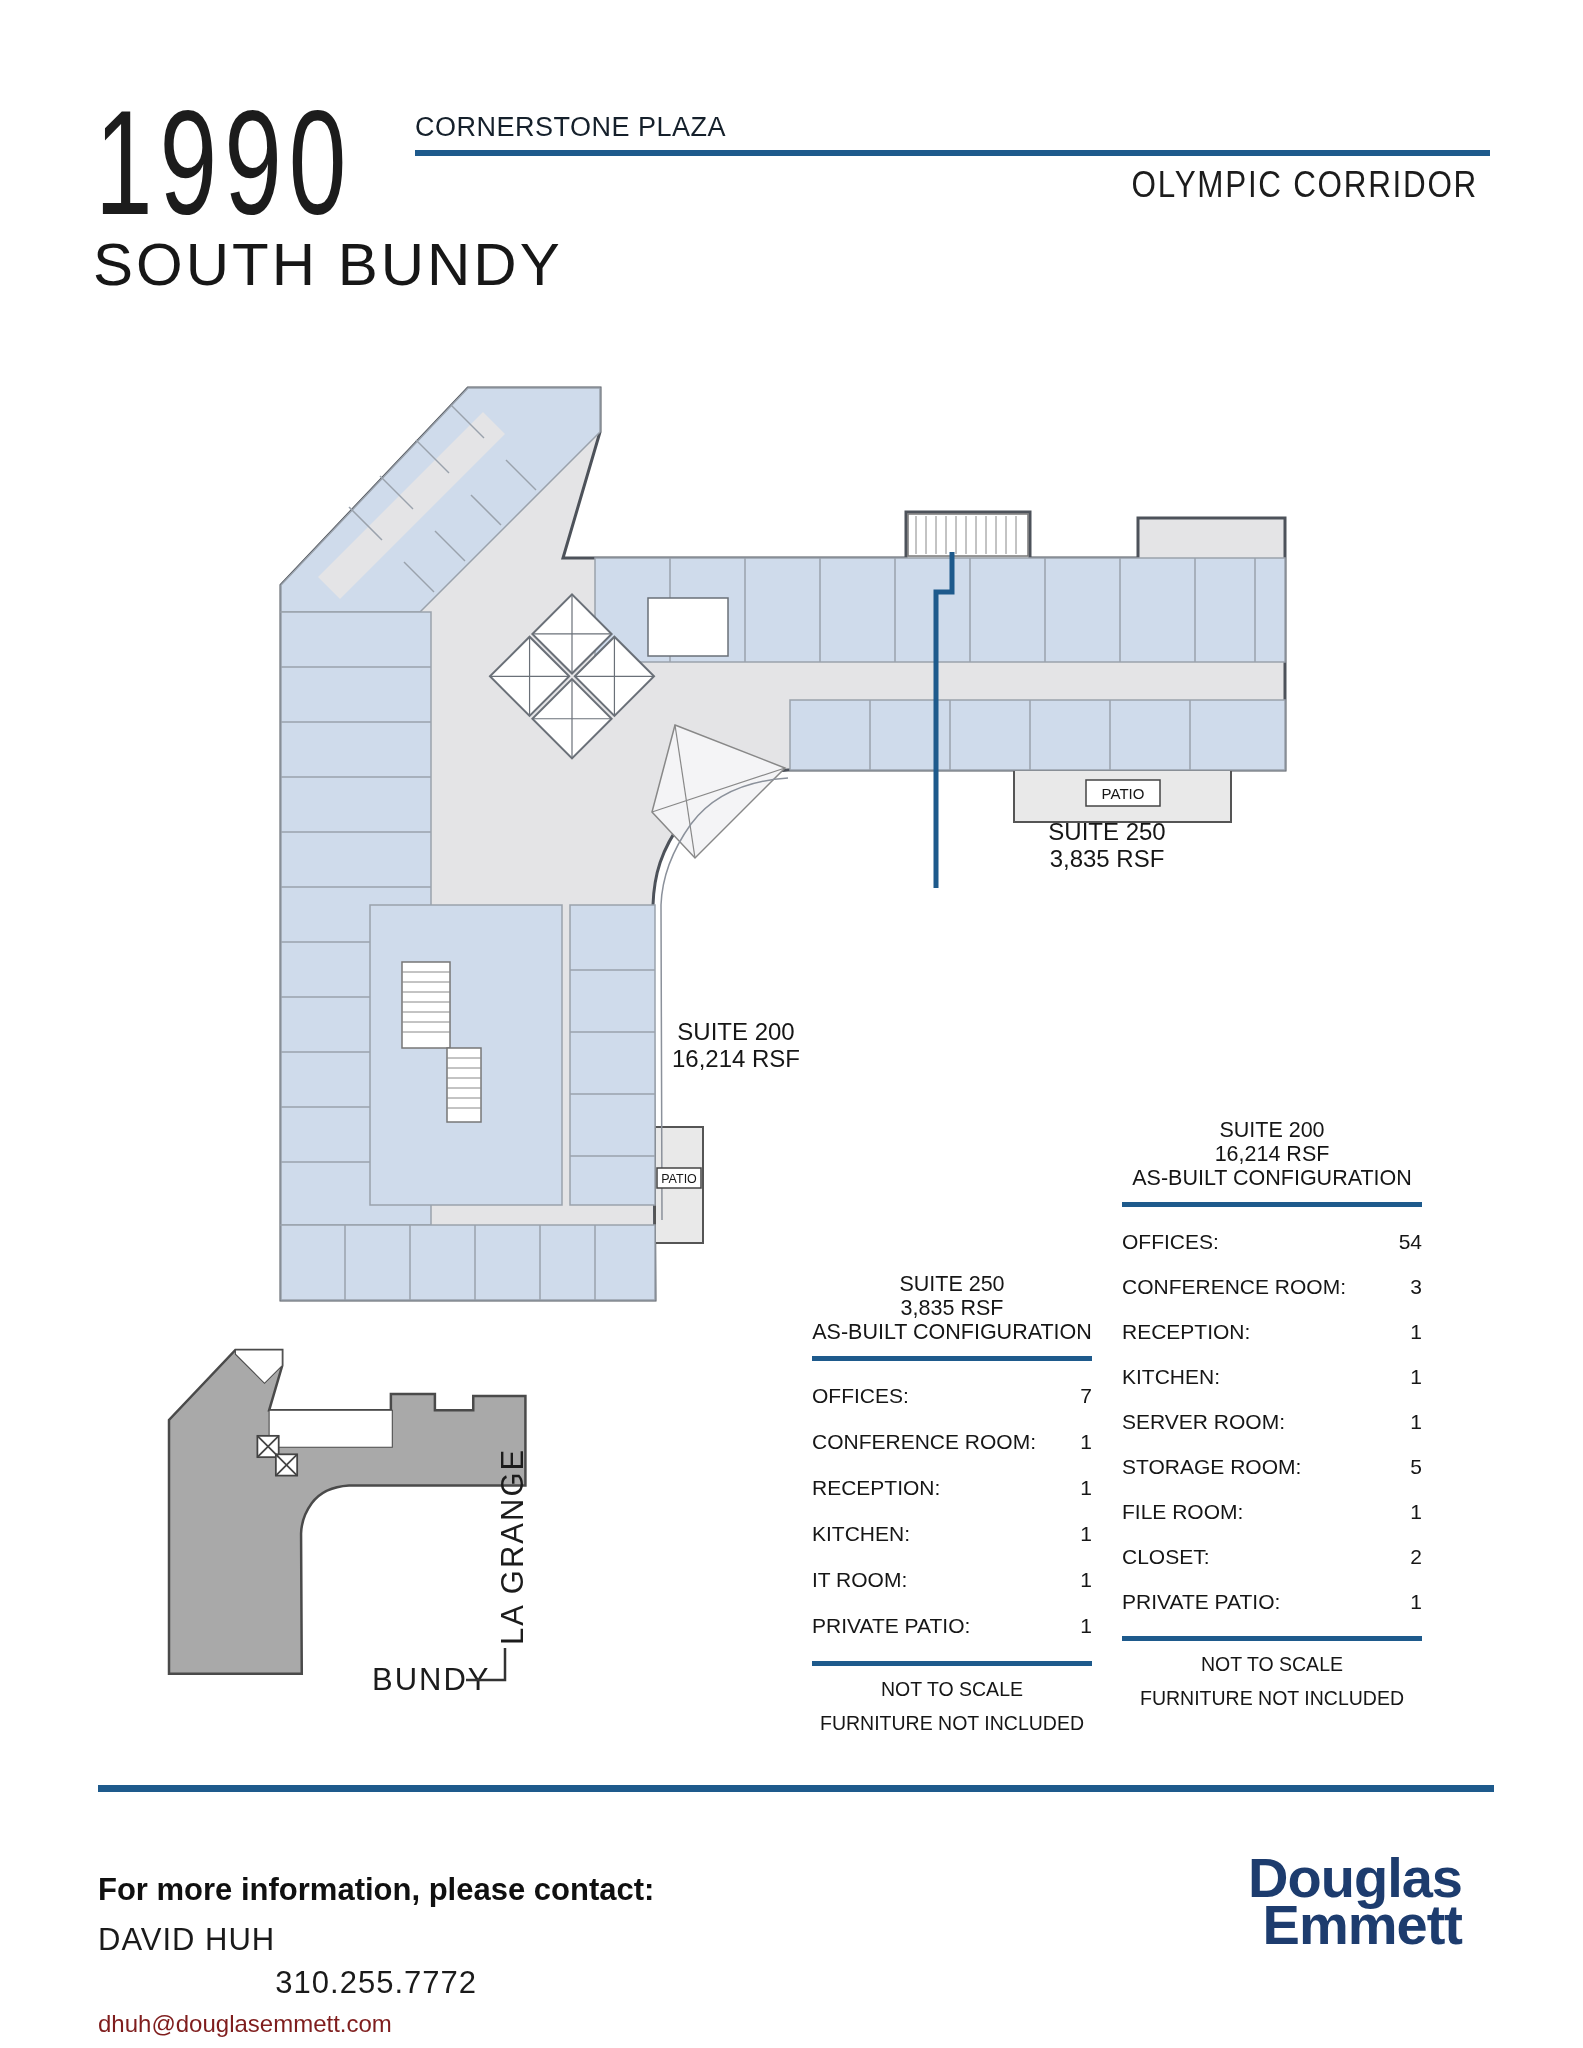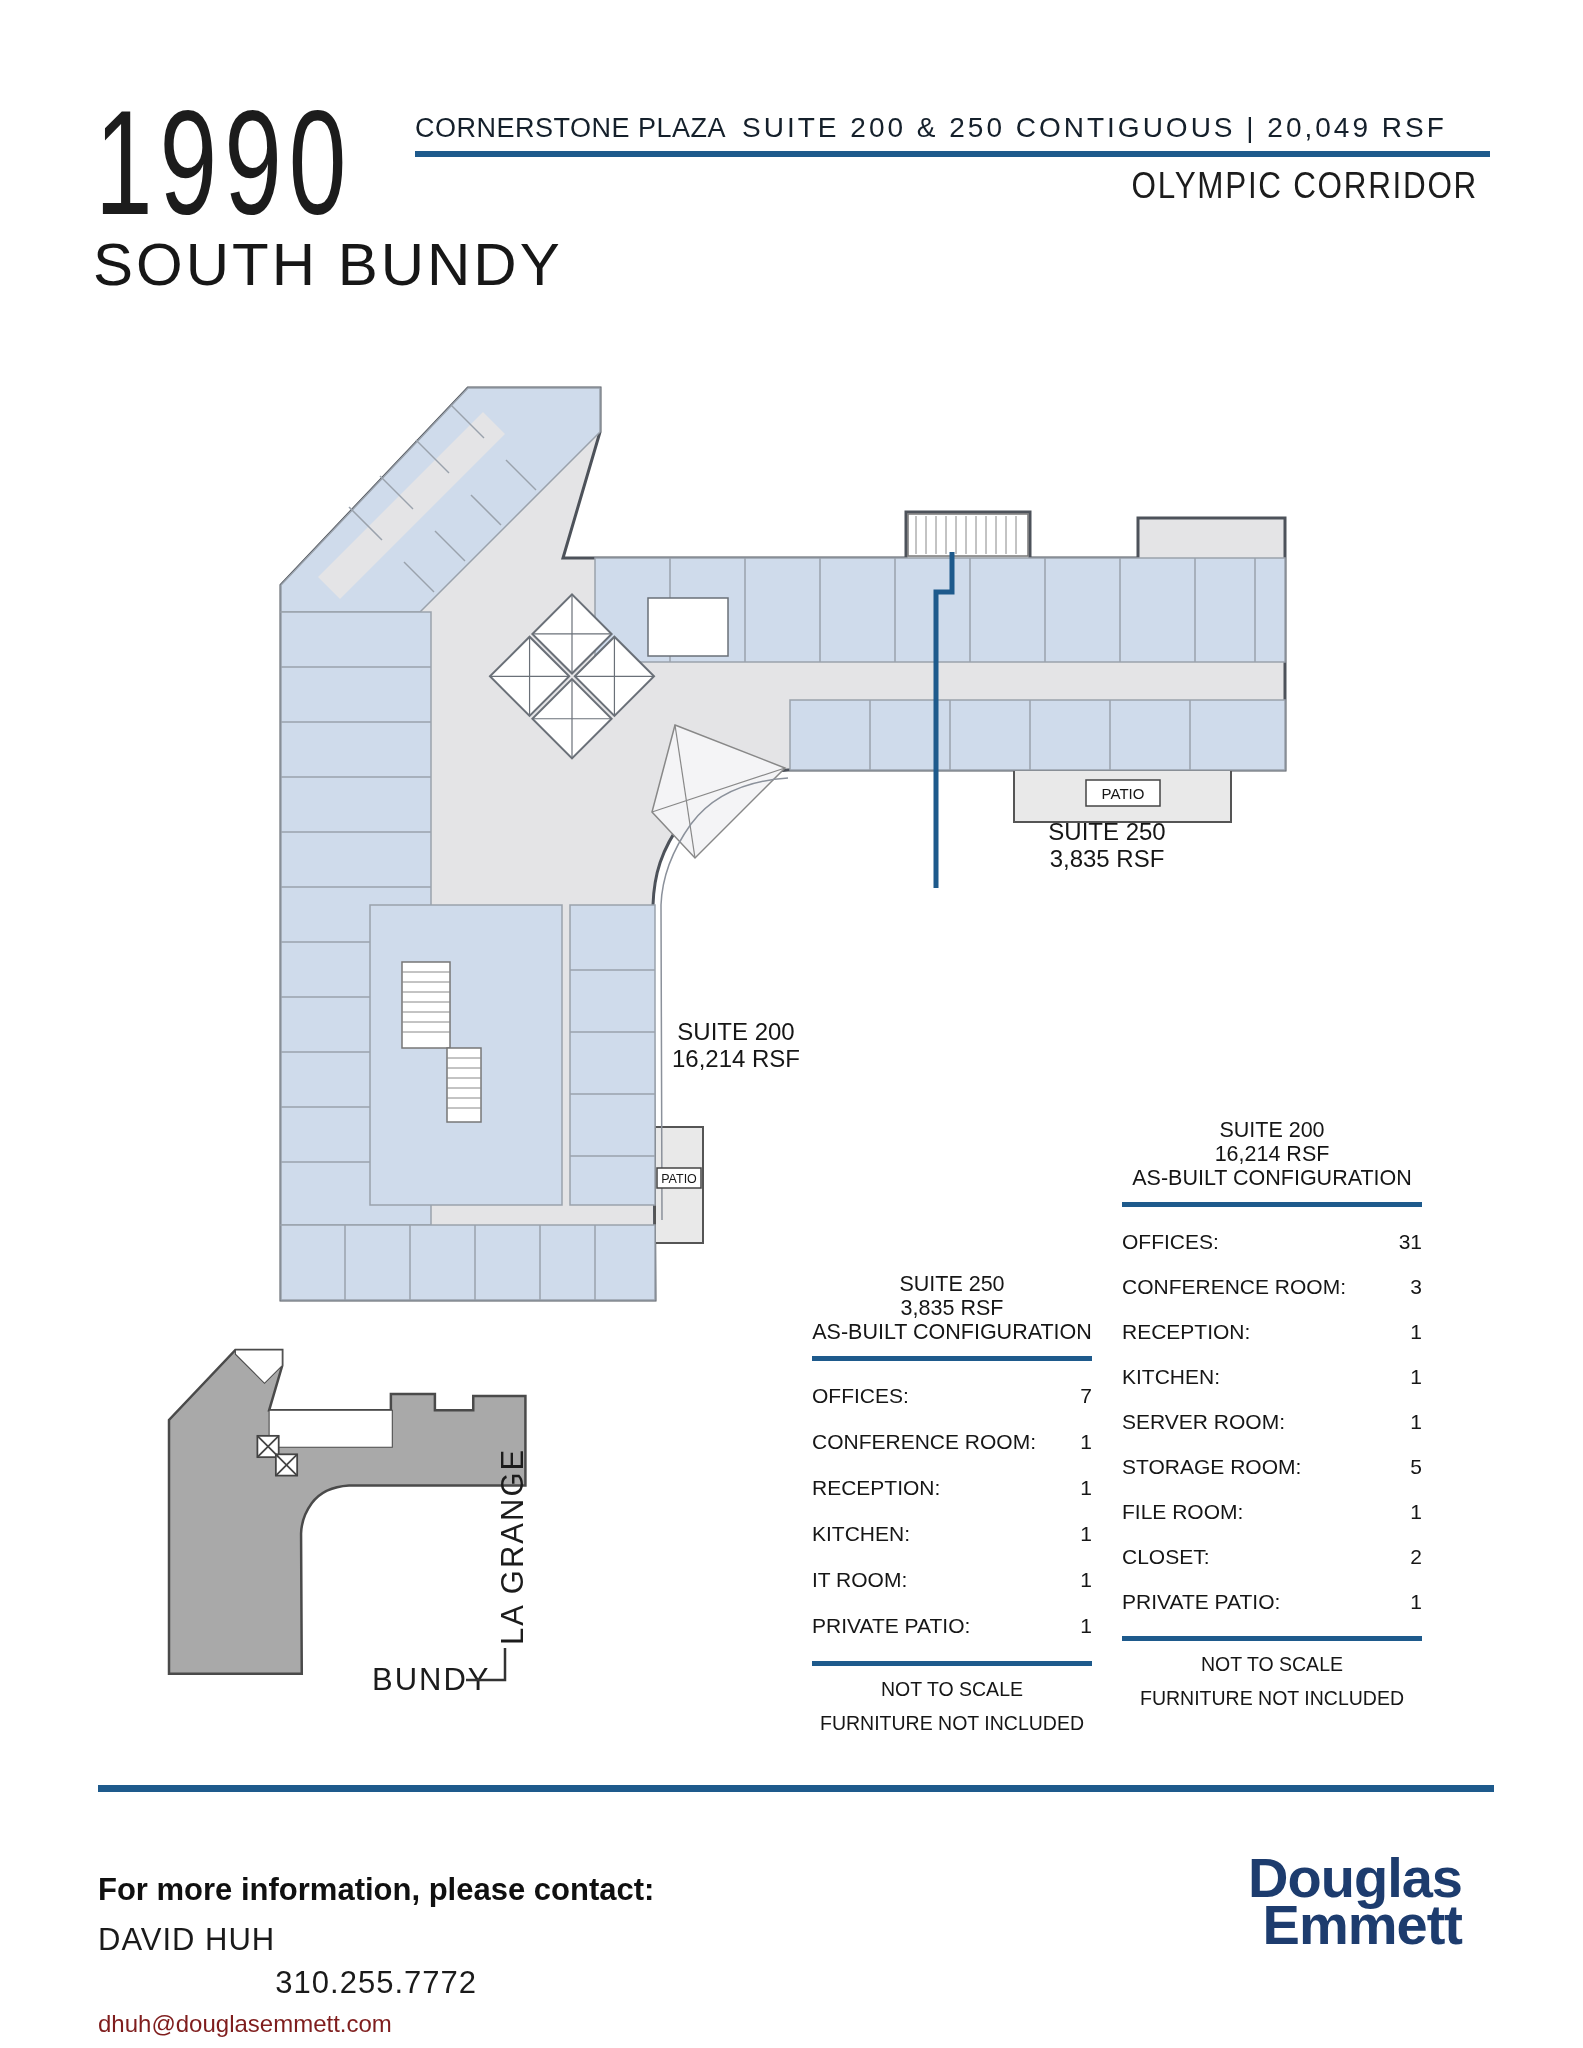--- a/index.html
+++ b/index.html
@@ -45,21 +45,20 @@
 <body>
 
 <div class="page">
 
   <div class="addr-number">1990</div>
   <div class="addr-street">SOUTH BUNDY</div>
 
   <div class="hdr-right">
     <div class="hdr-row">
       <span class="hdr-building">CORNERSTONE PLAZA</span>
-      <span class="hdr-listing">SUITE 200 &amp; 250 CONTIGUOUS | 20,049 RSF</span>
     </div>
     <div class="hdr-rule" style="background:#1e5a8c"></div>
     <div class="hdr-submarket">OLYMPIC CORRIDOR</div>
   </div>
 
   <svg style="position:absolute;left:250px;top:360px;" width="1050" height="970" viewBox="0 0 1050 970">
 
     <path d="M218 28 L350 28 L350 72 L313 198 L656 198 L656 152 L780 152 L780 198 L888 198 L888 158 L1035 158
              L1035 410 L538 410 C490 413 455 430 433 460 C411 490 404 515 403 545 L405 940 L31 940 L31 225 Z" fill="#e4e4e6" stroke="#4d525a" stroke-width="3" stroke-linejoin="miter"></path>
 
@@ -281,21 +280,21 @@
   <div class="cfg-table" style="left:1122px;top:1118px;width:300px;">
     <div class="cfg-title">
       <div>SUITE 200</div>
       <div>16,214 RSF</div>
       <div>AS-BUILT CONFIGURATION</div>
     </div>
     <div class="cfg-rule" style="background:#1e5a8c"></div>
     <div class="cfg-rows">
       <div class="cfg-row">
         <span>OFFICES:</span>
-        <span>31</span>
+        <span>54</span>
       </div>
       <div class="cfg-row">
         <span>CONFERENCE ROOM:</span>
         <span>3</span>
       </div>
       <div class="cfg-row">
         <span>RECEPTION:</span>
         <span>1</span>
       </div>
       <div class="cfg-row">

